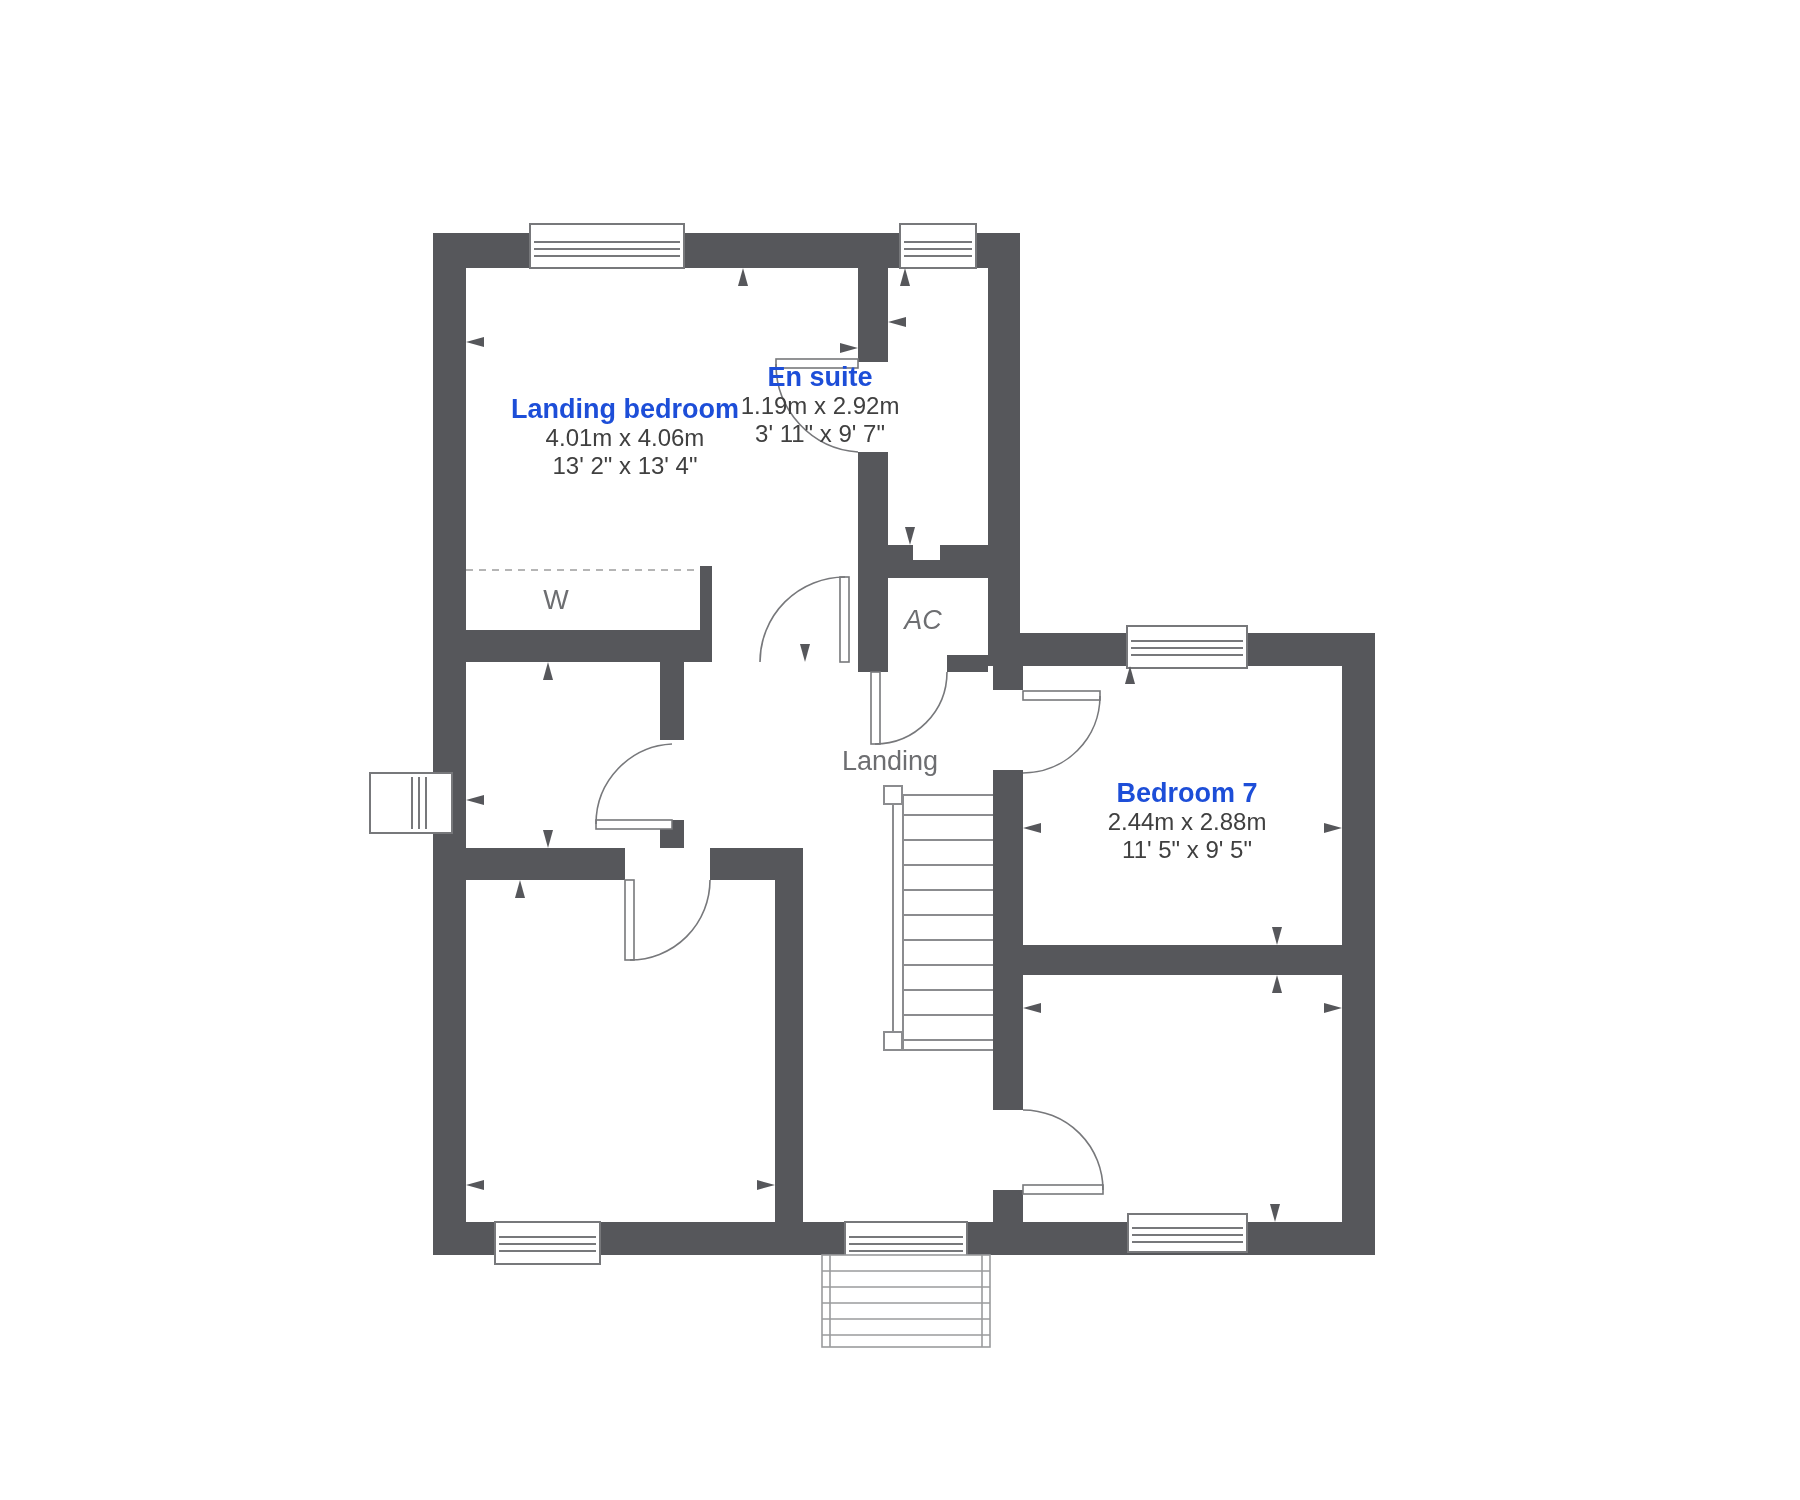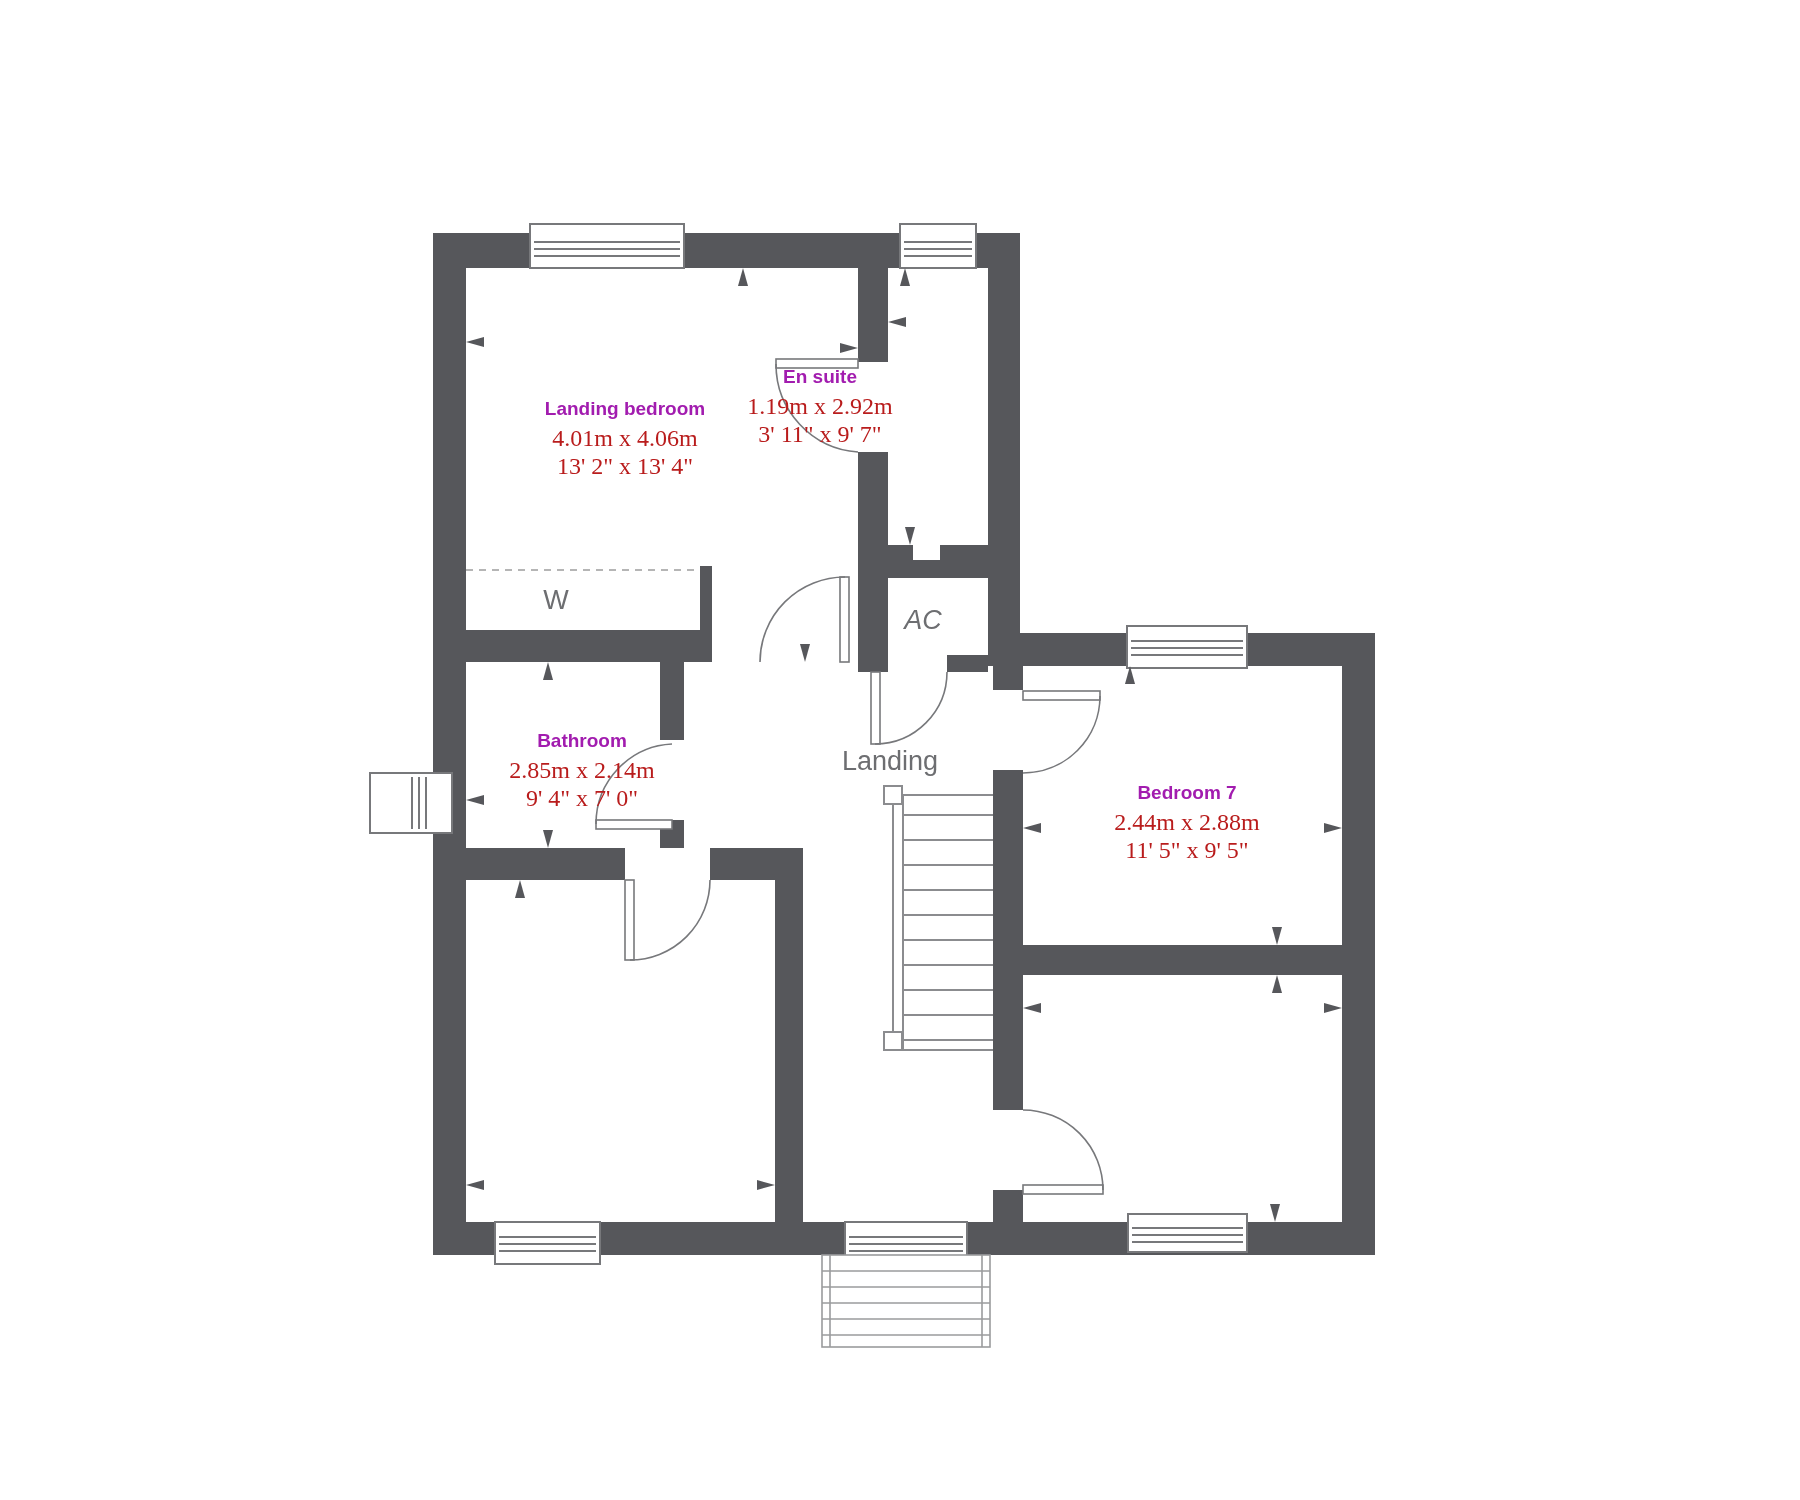--- a/index.html
+++ b/index.html
@@ -14,30 +14,29 @@
   .label{
     position:absolute;
     transform:translate(-50%,-50%);
     text-align:center;
     white-space:nowrap;
     color:#6b6c70;
   }
   .room-label .room-name{
     display:block;
     font-weight:bold;
-    font-size:19px;
+    font-size:27px;
     line-height:30px;
-    color:#a21caf;
+    color:#1d4ed8;
   }
   .room-label .room-dim{
     display:block;
     font-size:24px;
     line-height:28px;
-    color:#b91c1c;
-    font-family:Liberation Serif, serif;
+    color:#404040;
   }
   .area-label{
     font-size:27px;
     color:#6d6e71;
   }
 </style>
 </head>
 <body>
 
 <div class="canvas">
@@ -212,25 +211,20 @@
     <span class="room-dim">4.01m x 4.06m</span>
     <span class="room-dim">13' 2" x 13' 4"</span>
   </div>
 
   <div class="label room-label" style="left:820px;top:405px;">
     <span class="room-name">En suite</span>
     <span class="room-dim">1.19m x 2.92m</span>
     <span class="room-dim">3' 11" x 9' 7"</span>
   </div>
 
-  <div class="label room-label" style="left:582px;top:769px;">
-    <span class="room-name">Bathroom</span>
-    <span class="room-dim">2.85m x 2.14m</span>
-    <span class="room-dim">9' 4" x 7' 0"</span>
-  </div>
 
 
   <div class="label room-label" style="left:1187px;top:821px;">
     <span class="room-name">Bedroom 7</span>
     <span class="room-dim">2.44m x 2.88m</span>
     <span class="room-dim">11' 5" x 9' 5"</span>
   </div>
 
 
   <div class="label area-label" style="left:850px;top:761px;margin-left:40px;">Landing</div>

